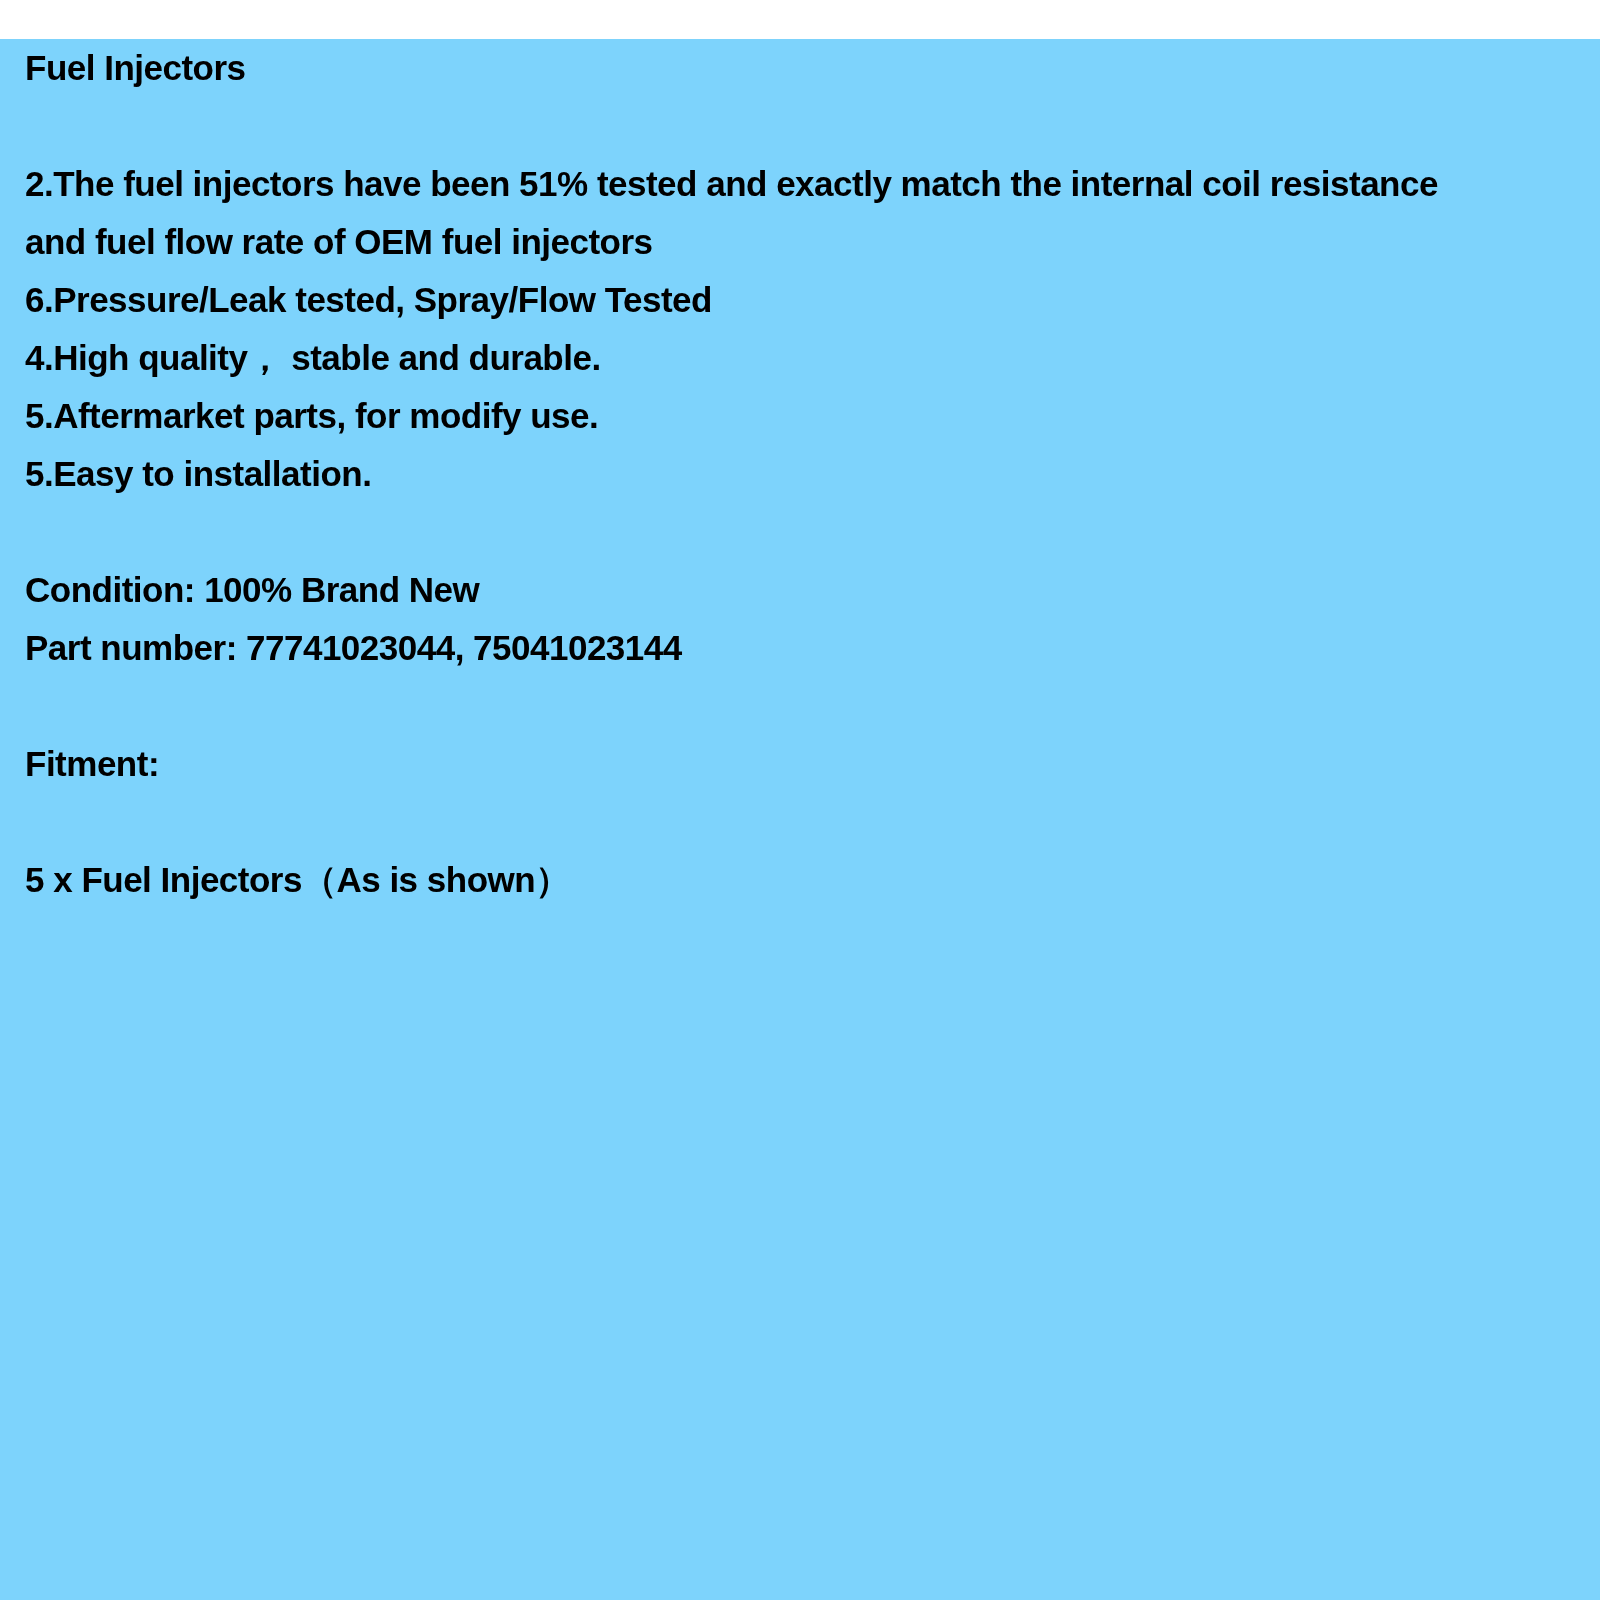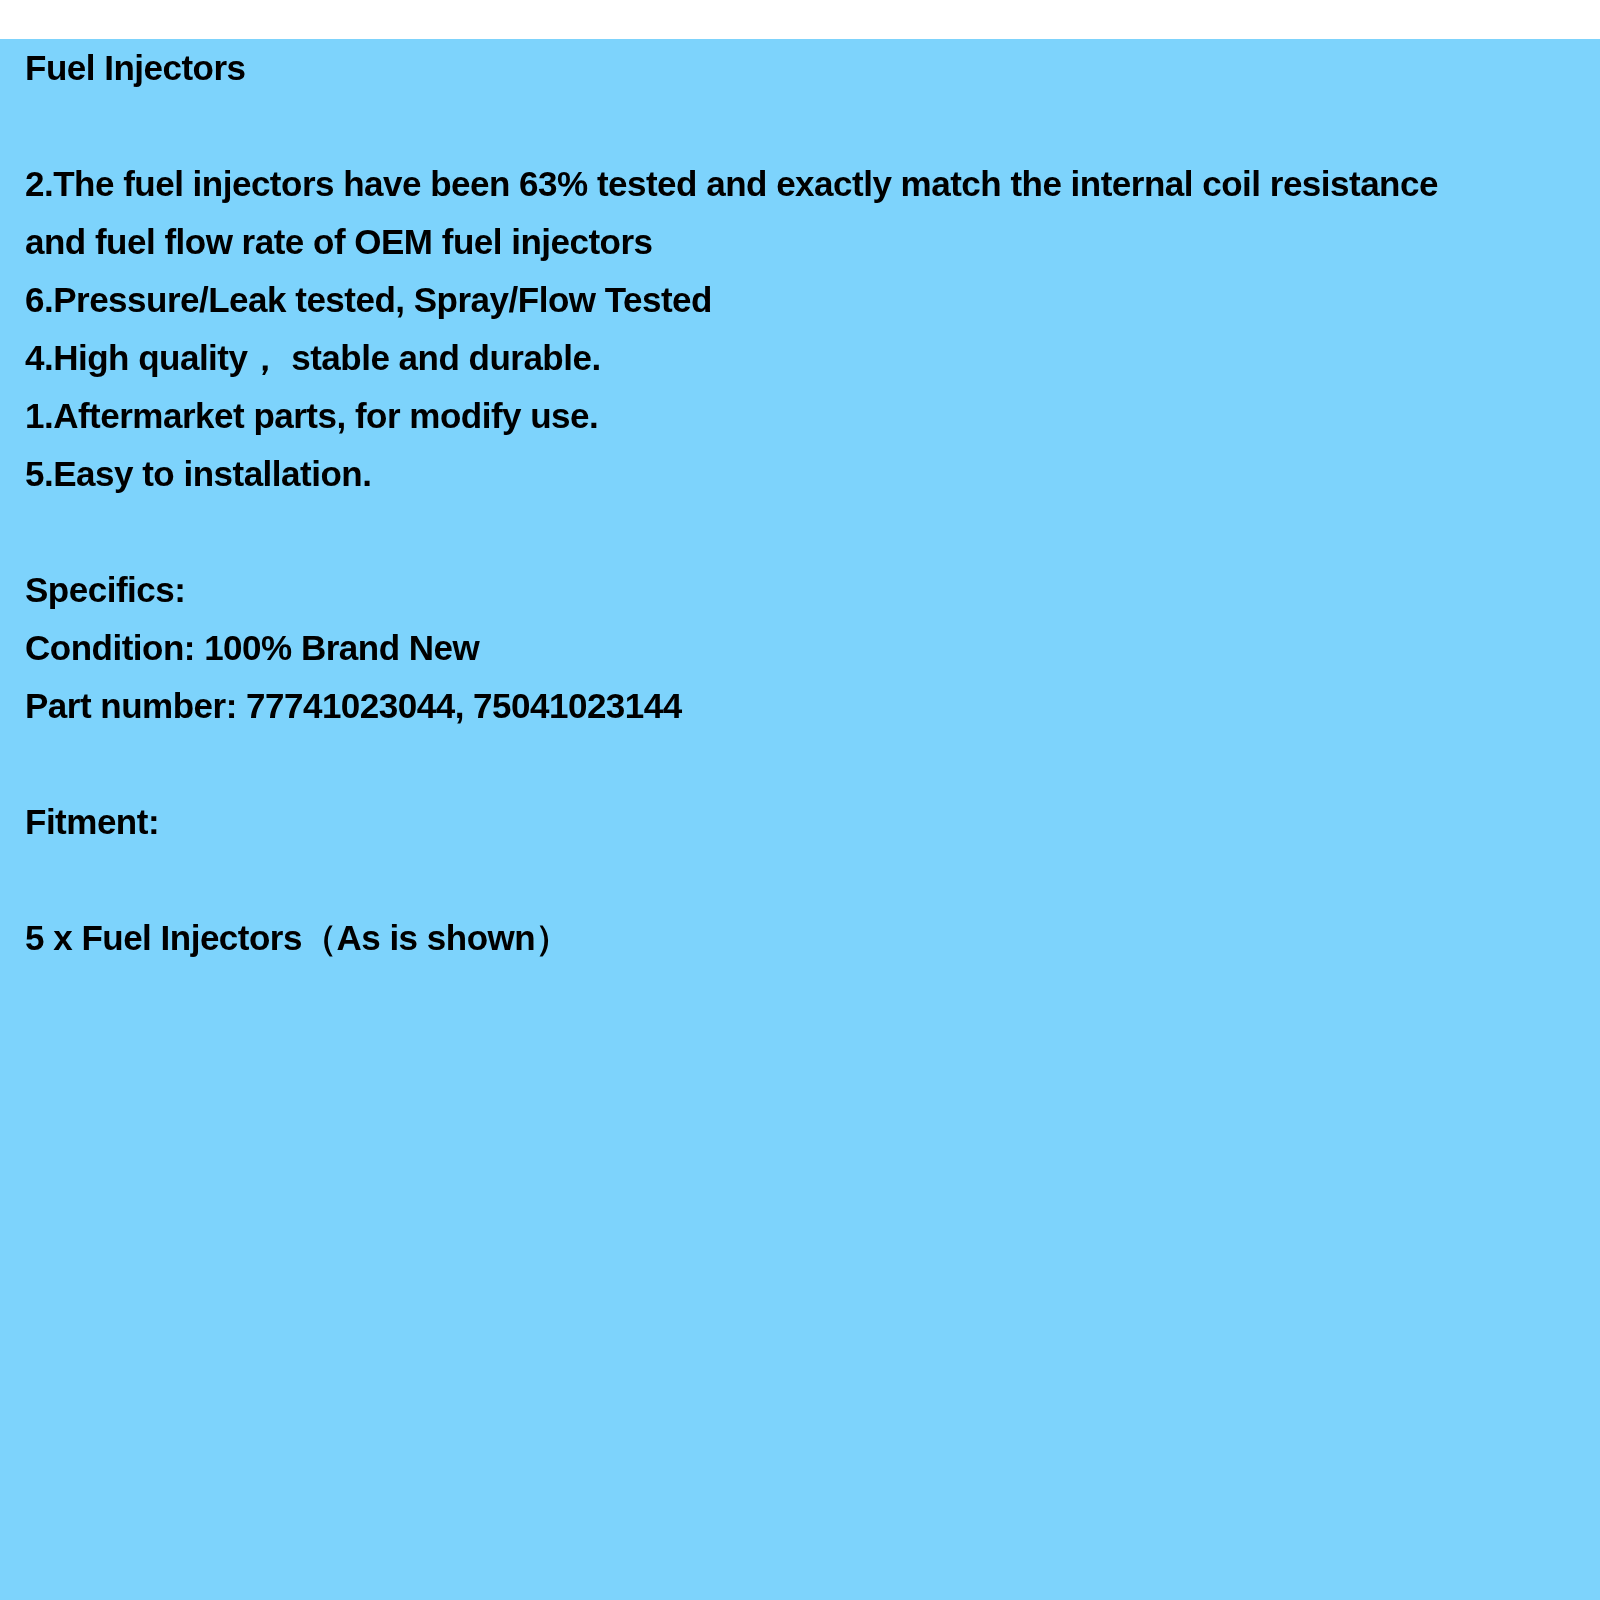--- a/index.html
+++ b/index.html
@@ -34,30 +34,29 @@
 </style>
 </head>
 <body>
 
 <div class="page">
 
   <p class="line">Fuel Injectors</p>
 
   <p class="line blank"></p>
 
-  <p class="line">2.The fuel injectors have been 63% tested and exactly match the internal coil resistance</p>
+  <p class="line">2.The fuel injectors have been 51% tested and exactly match the internal coil resistance</p>
   <p class="line">and fuel flow rate of OEM fuel injectors</p>
   <p class="line">6.Pressure/Leak tested, Spray/Flow Tested</p>
   <p class="line">4.High quality， stable and durable.</p>
-  <p class="line">1.Aftermarket parts, for modify use.</p>
+  <p class="line">5.Aftermarket parts, for modify use.</p>
   <p class="line">5.Easy to installation.</p>
 
   <p class="line blank"></p>
 
-  <p class="line">Specifics:</p>
   <p class="line">Condition: 100% Brand New</p>
   <p class="line">Part number: 77741023044, 75041023144</p>
 
   <p class="line blank"></p>
 
   <p class="line">Fitment:</p>
 
   <p class="line blank"></p>
 
   <p class="line">5 x Fuel Injectors（As is shown）</p>

